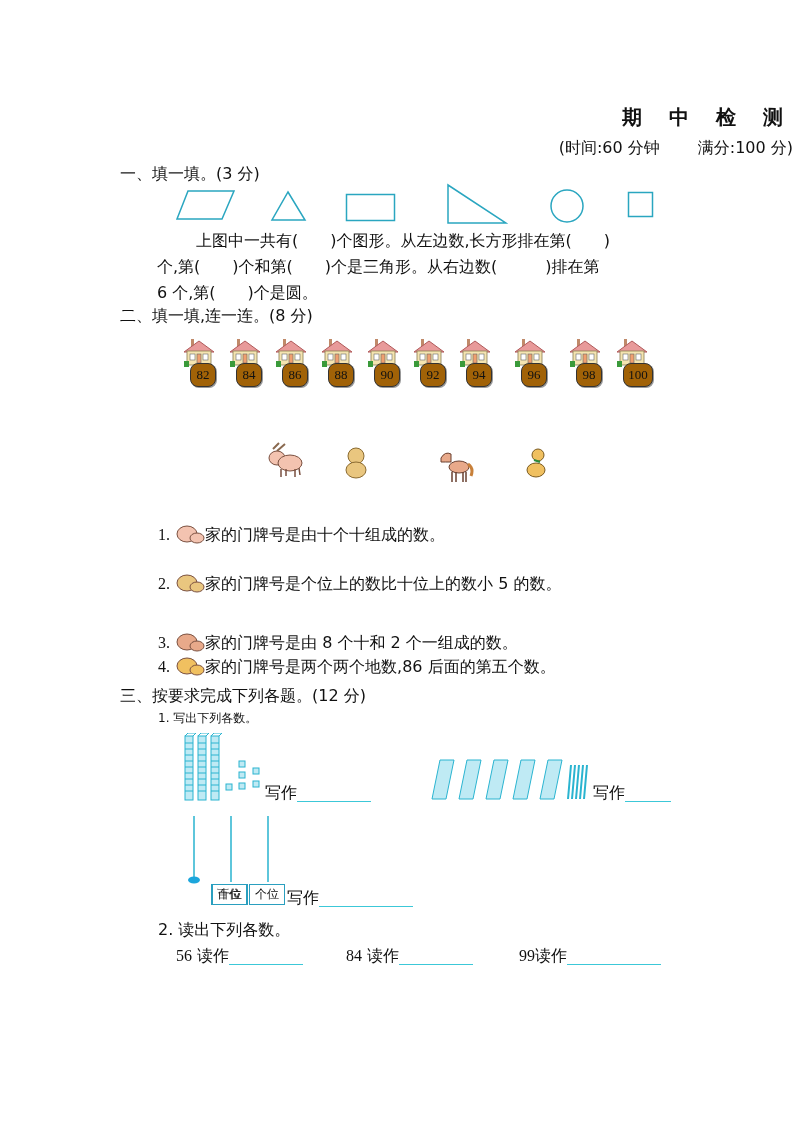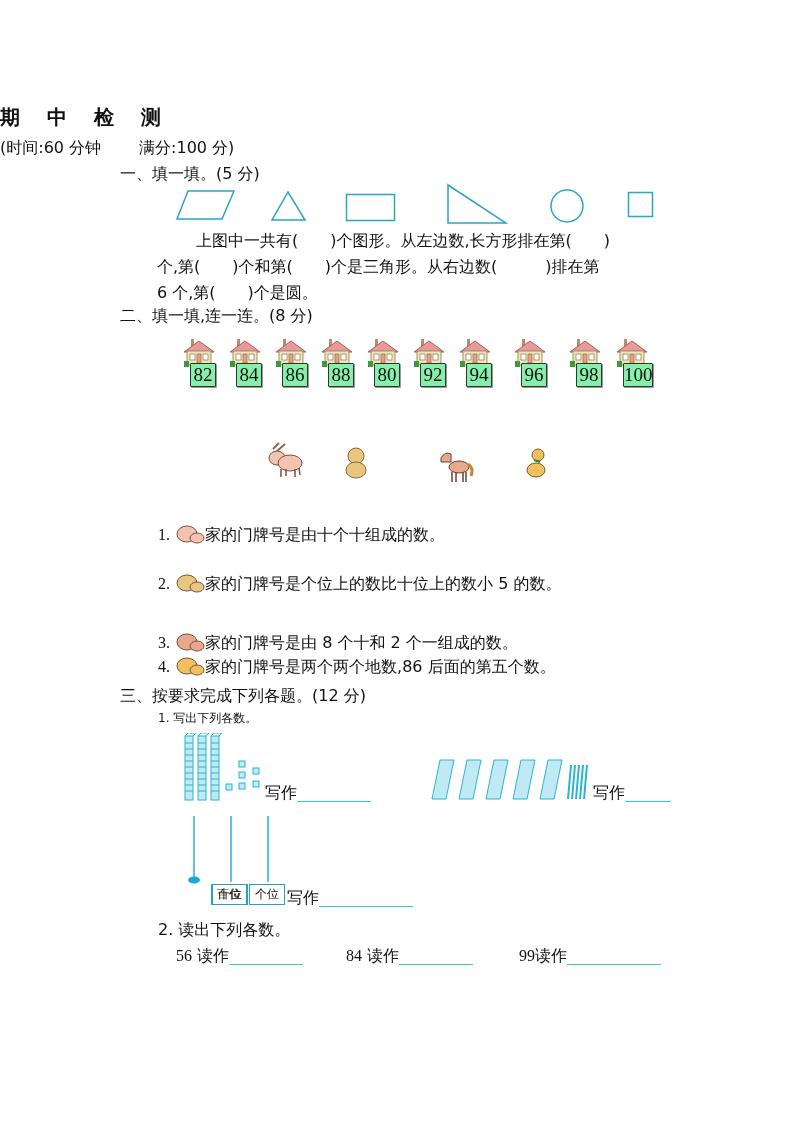--- a/index.html
+++ b/index.html
@@ -1,44 +1,44 @@
 <!DOCTYPE html>
 <html><head>
 <meta charset="utf-8">
 <style>
   html, body { margin: 0; padding: 0; background: #ffffff; }
   body { width: 793px; height: 1122px; position: relative; overflow: hidden;
          font-family: "DejaVu Sans", "Liberation Sans", sans-serif; color: #111; }
   .abs { position: absolute; }
-  .title { left: 0; width: 793px; top: 104px; text-align: left; font-size: 20px; font-weight: bold; letter-spacing: 10px; }
-  .subtitle { left: 0; width: 793px; top: 138px; text-align: left; font-size: 16px; }
+  .title { left: 0; width: 793px; top: 104px; text-align: right; font-size: 20px; font-weight: bold; letter-spacing: 10px; }
+  .subtitle { left: 0; width: 793px; top: 138px; text-align: right; font-size: 16px; }
   .subtitle .gap { display: inline-block; width: 38px; }
   .sec { font-size: 16px; left: 120px; }
   .para { font-size: 16px; line-height: 24px; }
   .num { font-family: "Liberation Serif", serif; }
   .shape { position: absolute; }
   .house { position: absolute; width: 34px; height: 50px; }
-  .plate { position: absolute; left: 8px; top: 25px; width: 24px; height: 22px; border: 1px solid #333; border-radius: 1px;
-           background: #86efac; font-family: "Liberation Serif", serif; font-size: 19px; text-align: center; line-height: 22px; box-shadow: 1px 1px 0 #999; }
+  .plate { position: absolute; left: 8px; top: 25px; width: 24px; height: 22px; border: 1px solid #333; border-radius: 8px;
+           background: #a16207; font-family: "Liberation Serif", serif; font-size: 13px; text-align: center; line-height: 22px; box-shadow: 1px 1px 0 #999; }
   .plate.wide { width: 28px; }
   .animal { position: absolute; }
   .q { font-size: 16px; position: absolute; left: 158px; white-space: nowrap; }
   .q .ic { display: inline-block; width: 30px; height: 26px; vertical-align: -6px; }
   .uline { display: inline-block; border-bottom: 1px solid #3cc8d8; height: 18px; vertical-align: -4px; }
   .pv { position: absolute; top: 884px; height: 19px; border: 1px solid #2a9fbf; font-size: 12px; line-height: 19px; text-align: center; width: 34px; }
 </style>
 </head>
 <body>
 
 <div class="abs title">期 中 检 测</div>
 <div class="abs subtitle">
   <span>(时间:60 分钟</span><span class="gap"></span><span>满分:100 分)</span>
 </div>
 
-<div class="abs sec" style="top:164px;">一、填一填。(5 分)</div>
+<div class="abs sec" style="top:164px;">一、填一填。(3 分)</div>
 
 <svg class="shape" style="left:176px;top:189px;" width="60" height="32">
   <polygon points="12,2 58,2 46,30 1,30" fill="none" stroke="#2aa6c0" stroke-width="1.5"></polygon>
 </svg>
 <svg class="shape" style="left:270px;top:190px;" width="38" height="32">
   <polygon points="18,2 35,30 2,30" fill="none" stroke="#2aa6c0" stroke-width="1.5"></polygon>
 </svg>
 <svg class="shape" style="left:345px;top:193px;" width="52" height="30">
   <rect x="1.5" y="1.5" width="48" height="26" fill="none" stroke="#2aa6c0" stroke-width="1.5"></rect>
 </svg>
@@ -96,21 +96,21 @@
         <rect x="2" y="23" width="5" height="6" fill="#3a9a3a"></rect>
       </svg><div class="plate">88</div></div>
     <div class="house" style="left: 366px; top: 338px;"><svg width="34" height="30">
         <rect x="9" y="1" width="3" height="7" fill="#c08a6a"></rect>
         <polygon points="2,14 17,3 32,14" fill="#e89a9a" stroke="#b05a5a" stroke-width="1"></polygon>
         <rect x="5" y="13" width="24" height="14" fill="#f4e4b0" stroke="#8a7a50" stroke-width="0.8"></rect>
         <rect x="8" y="16" width="5" height="6" fill="#fff" stroke="#666" stroke-width="0.6"></rect>
         <rect x="15" y="16" width="4" height="9" fill="#f0a070" stroke="#666" stroke-width="0.6"></rect>
         <rect x="21" y="16" width="5" height="6" fill="#fff" stroke="#666" stroke-width="0.6"></rect>
         <rect x="2" y="23" width="5" height="6" fill="#3a9a3a"></rect>
-      </svg><div class="plate">80</div></div>
+      </svg><div class="plate">90</div></div>
     <div class="house" style="left: 412px; top: 338px;"><svg width="34" height="30">
         <rect x="9" y="1" width="3" height="7" fill="#c08a6a"></rect>
         <polygon points="2,14 17,3 32,14" fill="#e89a9a" stroke="#b05a5a" stroke-width="1"></polygon>
         <rect x="5" y="13" width="24" height="14" fill="#f4e4b0" stroke="#8a7a50" stroke-width="0.8"></rect>
         <rect x="8" y="16" width="5" height="6" fill="#fff" stroke="#666" stroke-width="0.6"></rect>
         <rect x="15" y="16" width="4" height="9" fill="#f0a070" stroke="#666" stroke-width="0.6"></rect>
         <rect x="21" y="16" width="5" height="6" fill="#fff" stroke="#666" stroke-width="0.6"></rect>
         <rect x="2" y="23" width="5" height="6" fill="#3a9a3a"></rect>
       </svg><div class="plate">92</div></div>
     <div class="house" style="left: 458px; top: 338px;"><svg width="34" height="30">

